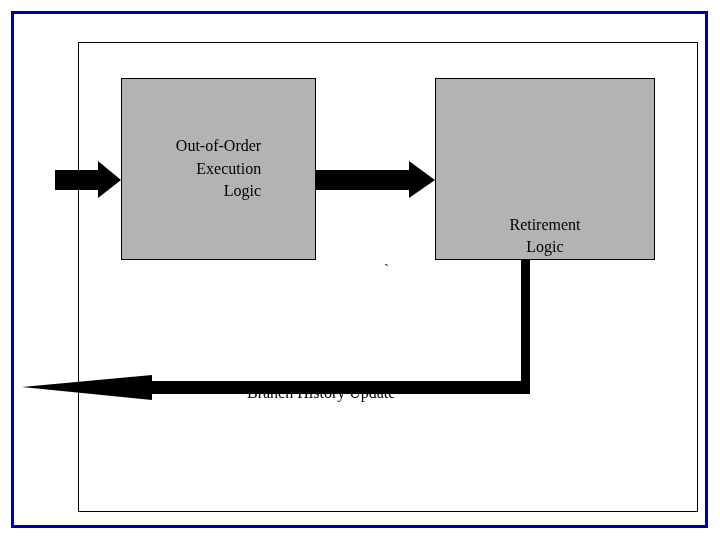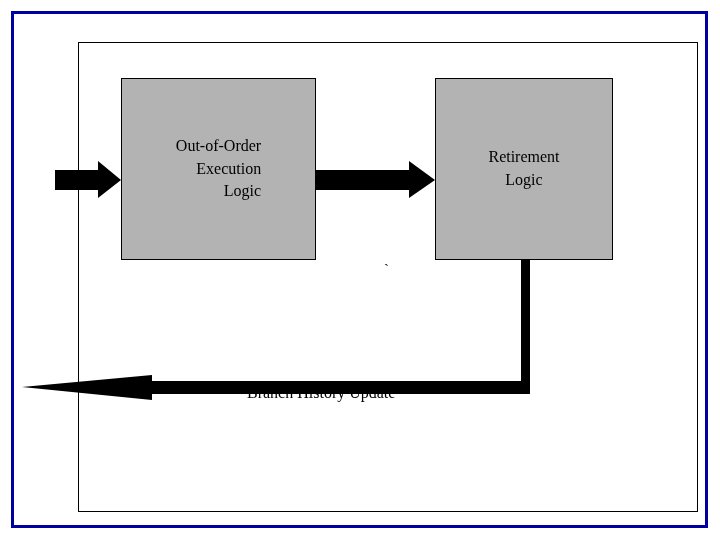--- a/index.html
+++ b/index.html
@@ -57,22 +57,23 @@
   #box-ooo {
     left: 121px;
     top: 78px;
     width: 195px;
     height: 182px;
     text-align: right;
   }
   #box-retire {
     left: 435px;
     top: 78px;
-    width: 178px;
+    width: 220px;
     height: 182px;
+    align-items: flex-end;
   }
   
   #arrows {
     position: absolute;
     left: 0;
     top: 0;
     width: 720px;
     height: 540px;
     pointer-events: none;
   }

